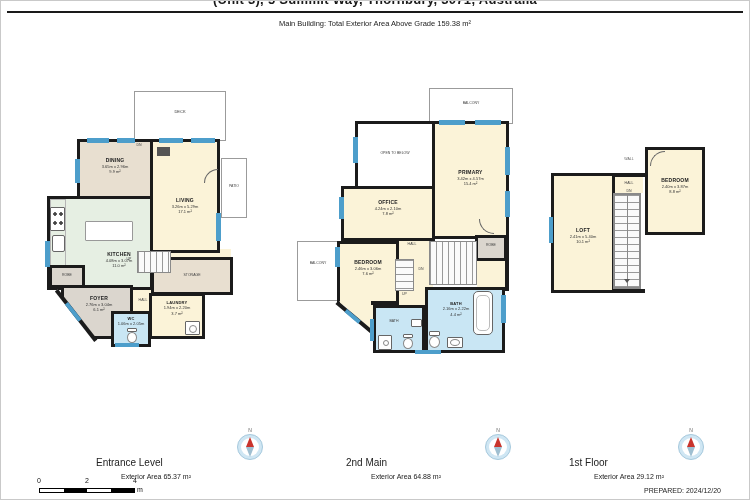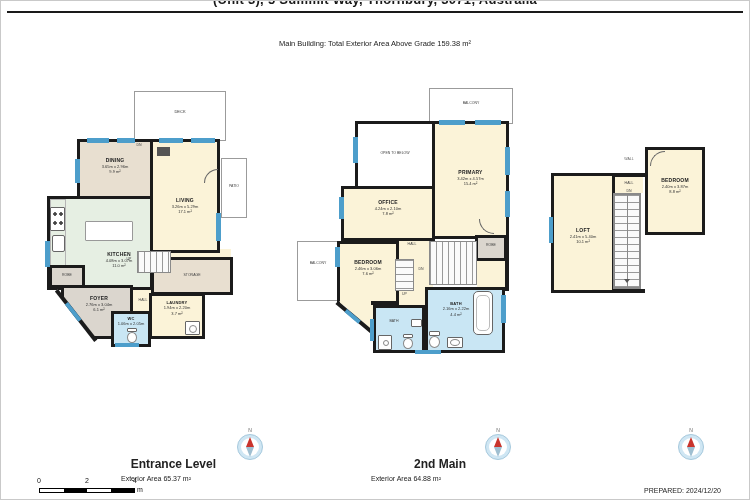--- a/index.html
+++ b/index.html
@@ -33,23 +33,23 @@
           border-radius:100% 0 0 0; z-index:5; }
 
   .c-cream{ background:#fbf3d8; } .c-tan{ background:#e8dfd0; }
   .c-green{ background:#e6efe3; } .c-gray{ background:#dbd6ce; }
   .c-blue { background:#c9e6f4; } .c-white{ background:#ffffff; }
 
   .title-clip { position:absolute; top:-9px; left:0; width:100%; text-align:center;
                 font-size:13px; font-weight:bold; letter-spacing:.3px; z-index:12; }
   .hr   { position:absolute; left:6px; right:6px; top:10px; height:1.5px; background:#1a1a1a; z-index:11; }
   .subtitle { position:absolute; top:18px; left:0; width:100%; text-align:center;
-              font-size:7.5px; color:#222; z-index:11;margin-top:20px; }
-
-  .ftitle{ font-size:12px; font-weight:bold; text-align:right; display:block; }
+              font-size:7.5px; color:#222; z-index:11; }
+
+  .ftitle{ font-size:10px; font-weight:normal; text-align:left; display:block; }
   .farea { font-size:7px; text-align:center; display:block; margin-top:2px; }
 
   .compass{ position:absolute; width:30px; height:42px; z-index:10; text-align:center; }
   .compass .n{ font-size:5px; color:#666; display:block; }
   .disc { position:relative; width:26px; height:26px; margin:1px auto 0; border-radius:50%;
           background:#cfe6f3; border:1px solid #a6c9dd; }
   .disc .inner{ position:absolute; left:3px; top:3px; width:18px; height:18px; border-radius:50%; background:#fff; }
   .needle-n{ position:absolute; left:8px; top:2px; width:0; height:0;
              border-left:4px solid transparent; border-right:4px solid transparent;
              border-bottom:10px solid #c9342c; z-index:2; }
@@ -302,20 +302,24 @@
   </div>
 
   <div class="lbl" style="left:95px;top:455px;width:120px">
     <span class="ftitle">Entrance Level</span>
     <span class="farea">Exterior Area 65.37 m²</span>
   </div>
   <div class="lbl" style="left:345px;top:455px;width:120px">
     <span class="ftitle">2nd Main</span>
     <span class="farea">Exterior Area 64.88 m²</span>
   </div>
+  <div class="lbl" style="left:568px;top:455px;width:120px">
+    <span class="ftitle">1st Floor</span>
+    <span class="farea">Exterior Area 29.12 m²</span>
+  </div>
 
   <span class="scalenum" style="left:32px;top:476px">0</span>
   <span class="scalenum" style="left:80px;top:476px">2</span>
   <span class="scalenum" style="left:128px;top:476px">4</span>
   <div class="scalebar">
     <i></i>
       <i class="b"></i>
       <i></i>
       <i class="b"></i>
   </div>

